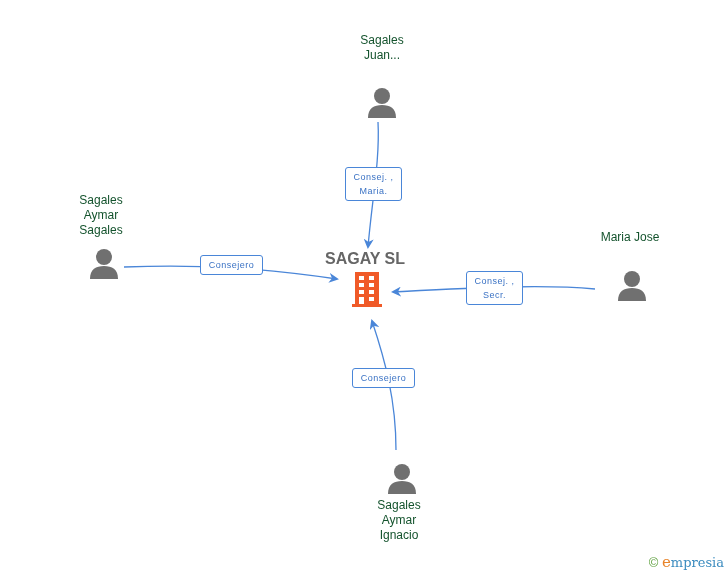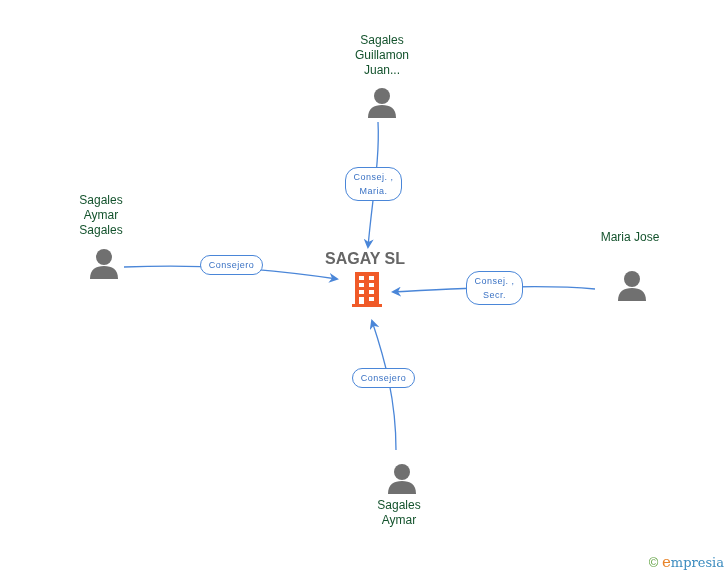--- a/index.html
+++ b/index.html
@@ -3,21 +3,21 @@
   <meta charset="utf-8">
   <style>
     html, body { margin: 0; padding: 0; background: #ffffff; }
     body { width: 728px; height: 575px; position: relative; overflow: hidden;
            font-family: "Liberation Sans", sans-serif; }
     #edges { position: absolute; left: 0; top: 0; width: 728px; height: 575px; }
     .person-label { position: absolute; color: #14532d; font-size: 12px; line-height: 15px;
                     text-align: center; width: 120px; }
     .person-icon { position: absolute; width: 30px; height: 32px; }
     .edge-label { position: absolute; background: #ffffff; border: 1px solid #4a86d8;
-                  border-radius: 13px; color: #3a72c4; font-size: 9px; line-height: 14px;
+                  border-radius: 3px; color: #3a72c4; font-size: 9px; line-height: 14px;
                   text-align: center; padding: 2px 5px; box-sizing: border-box;
                   letter-spacing: 0.5px; }
     .company-label { position: absolute; color: #666666; font-size: 16px; font-weight: bold;
                      text-align: center; width: 100px; }
     .company-icon { position: absolute; width: 30px; height: 36px; }
     .footer { position: absolute; right: 4px; bottom: 4px; font-size: 13px; color: #5a9e3a; }
     .footer .brand { font-family: "DejaVu Serif", serif; color: #3a8bbf; }
     .footer .brand-e { color: #e8842a; font-size: 15px; }
   </style>
 </head>
@@ -46,21 +46,20 @@
       <rect x="17" y="11" width="5" height="4"></rect>
     <rect x="7" y="18" width="5" height="4"></rect>
       <rect x="17" y="18" width="5" height="4"></rect>
     <rect x="7" y="25" width="5" height="7"></rect>
       <rect x="17" y="25" width="5" height="4"></rect>
   </g>
 </svg>
 
 <div class="person-label" style="left:322px; top:33px;">
   <div>Sagales</div>
-  <div>Guillamon</div>
   <div>Juan...</div>
 </div>
 <svg class="person-icon" style="left:367px; top:87px;" viewBox="0 0 30 32">
   <circle cx="15" cy="9" r="8" fill="#707070"></circle>
   <path d="M1,31 C1,21 7,18 15,18 C23,18 29,21 29,31 Z" fill="#707070"></path>
 </svg>
 
 <div class="person-label" style="left:41px; top:193px;">
   <div>Sagales</div>
   <div>Aymar</div>
@@ -79,20 +78,21 @@
   <path d="M1,31 C1,21 7,18 15,18 C23,18 29,21 29,31 Z" fill="#707070"></path>
 </svg>
 
 <svg class="person-icon" style="left:387px; top:463px;" viewBox="0 0 30 32">
   <circle cx="15" cy="9" r="8" fill="#707070"></circle>
   <path d="M1,31 C1,21 7,18 15,18 C23,18 29,21 29,31 Z" fill="#707070"></path>
 </svg>
 <div class="person-label" style="left:339px; top:498px;">
   <div>Sagales</div>
   <div>Aymar</div>
+  <div>Ignacio</div>
 </div>
 
 <div class="edge-label" style="left:345px; top:167px; width:57px;">
   <div>Consej. ,</div>
   <div>Maria.</div>
 </div>
 <div class="edge-label" style="left:200px; top:255px; width:63px;">
   <div>Consejero</div>
 </div>
 <div class="edge-label" style="left:466px; top:271px; width:57px;">

